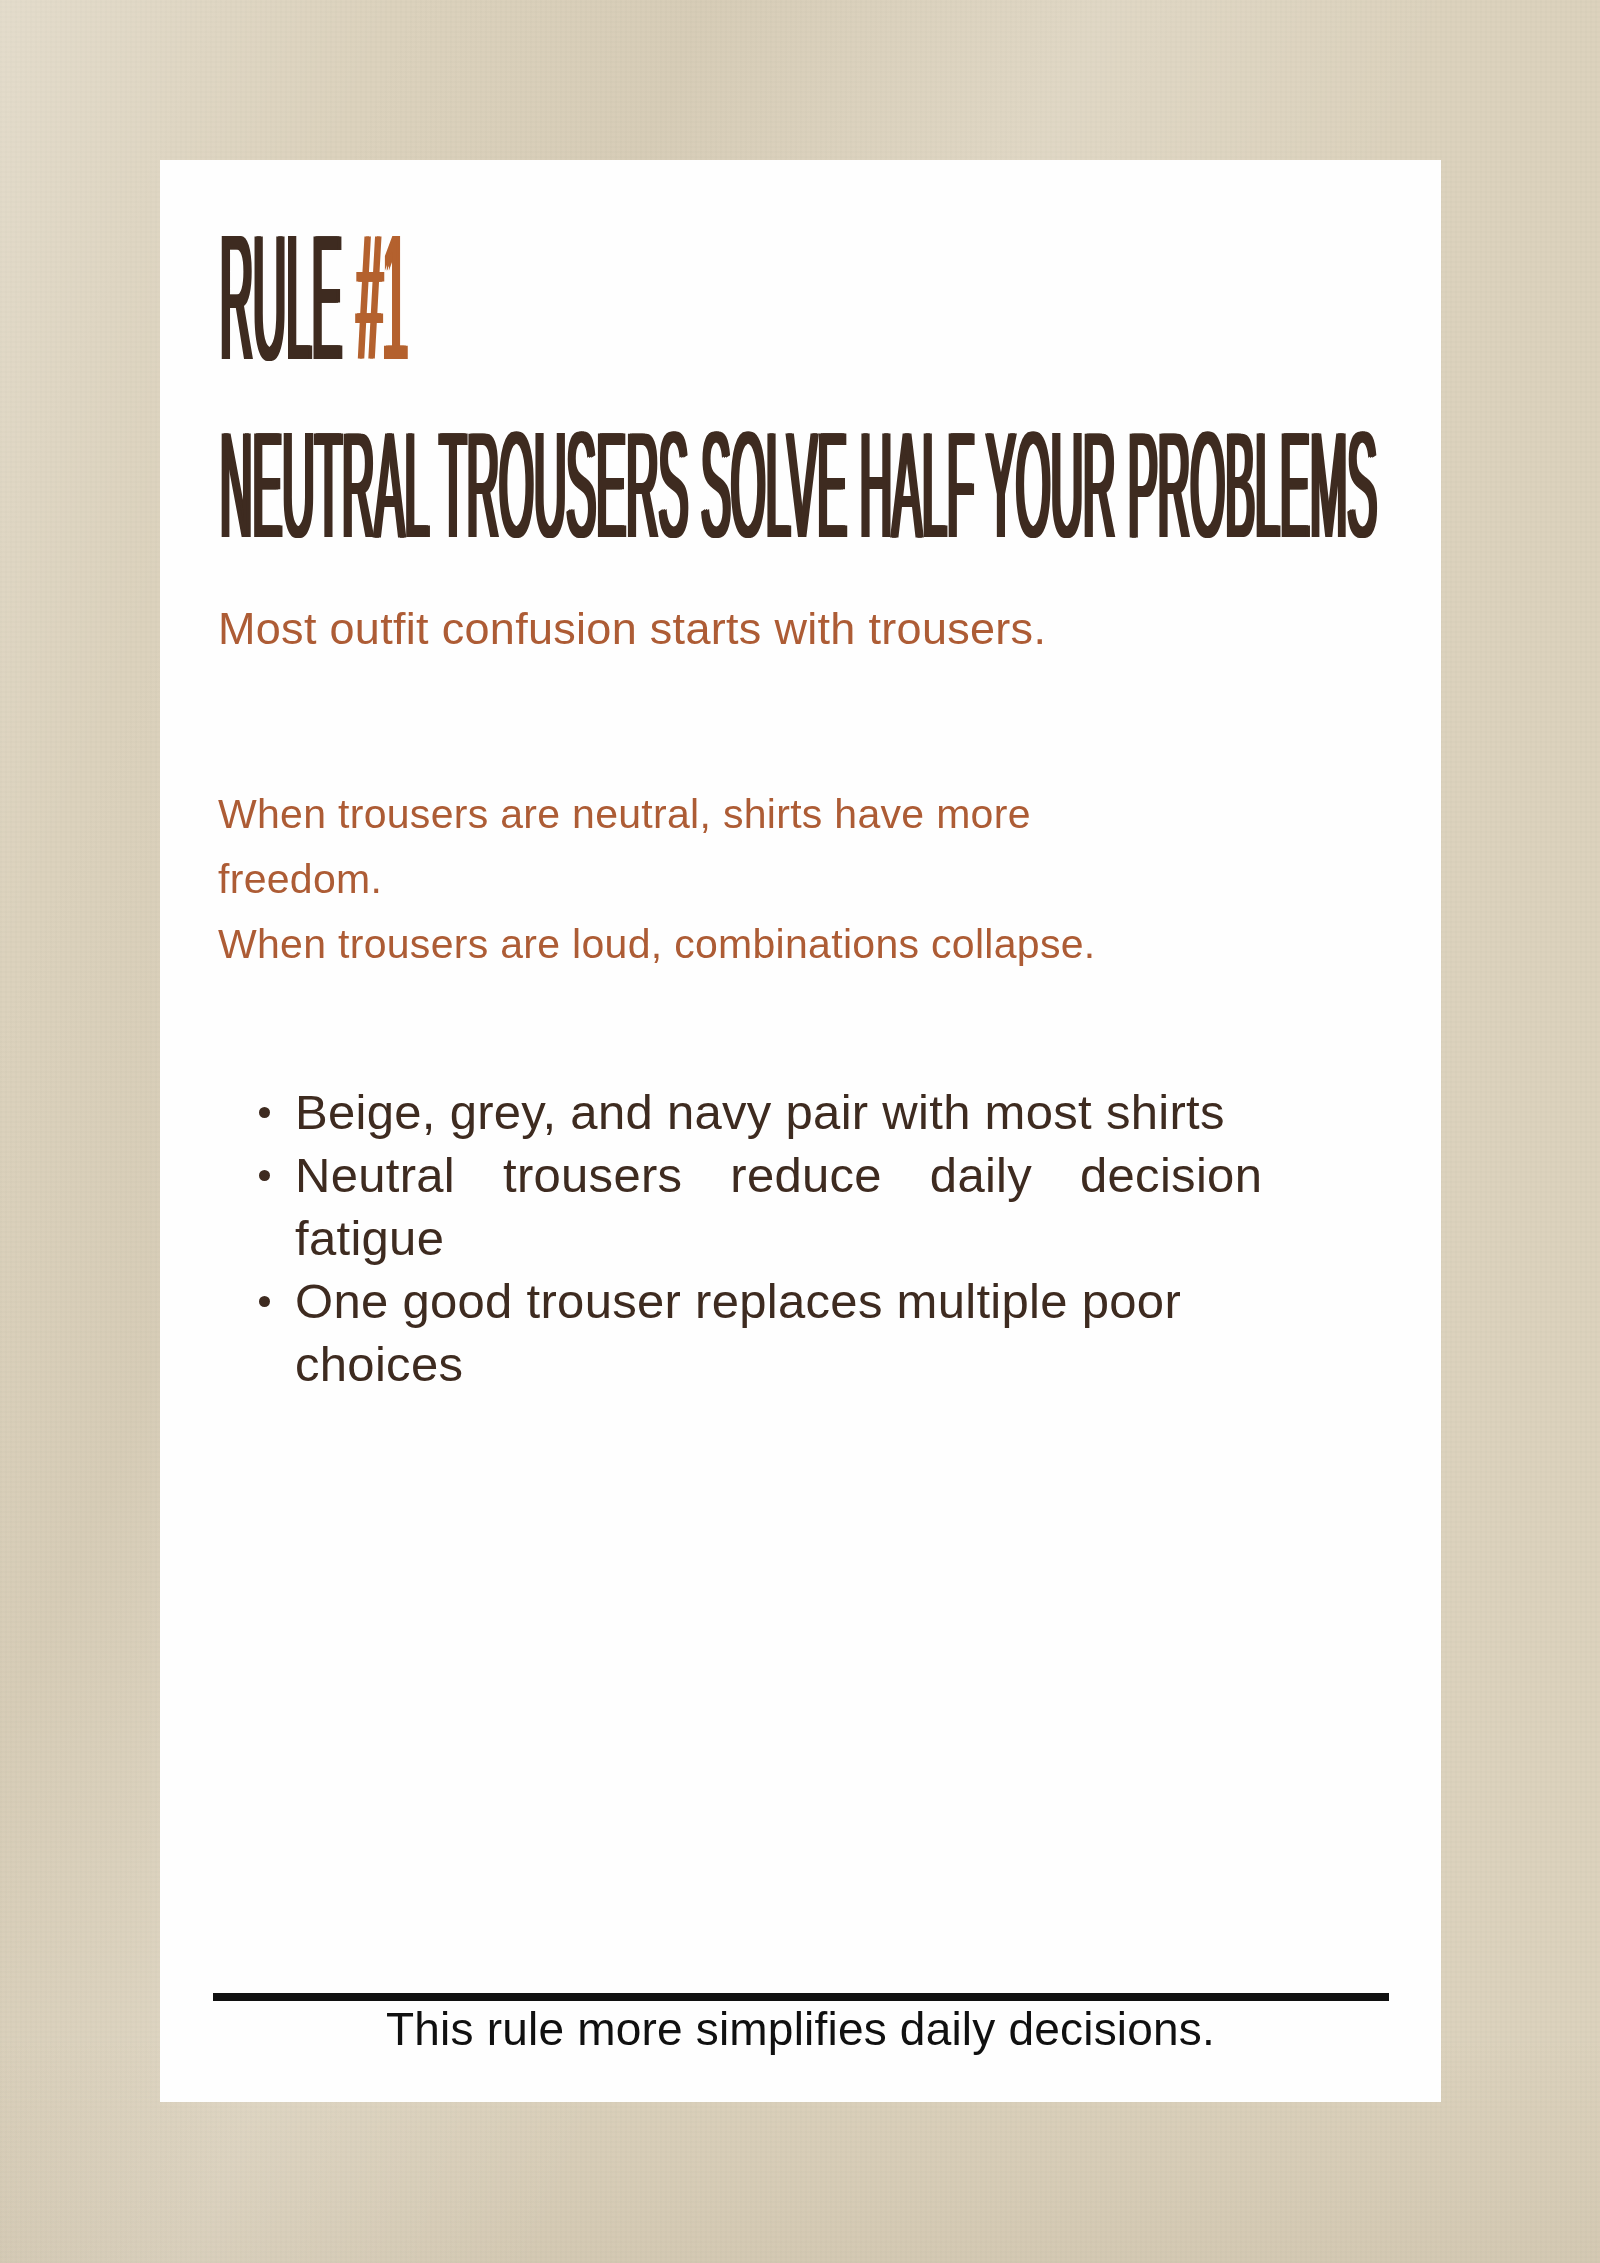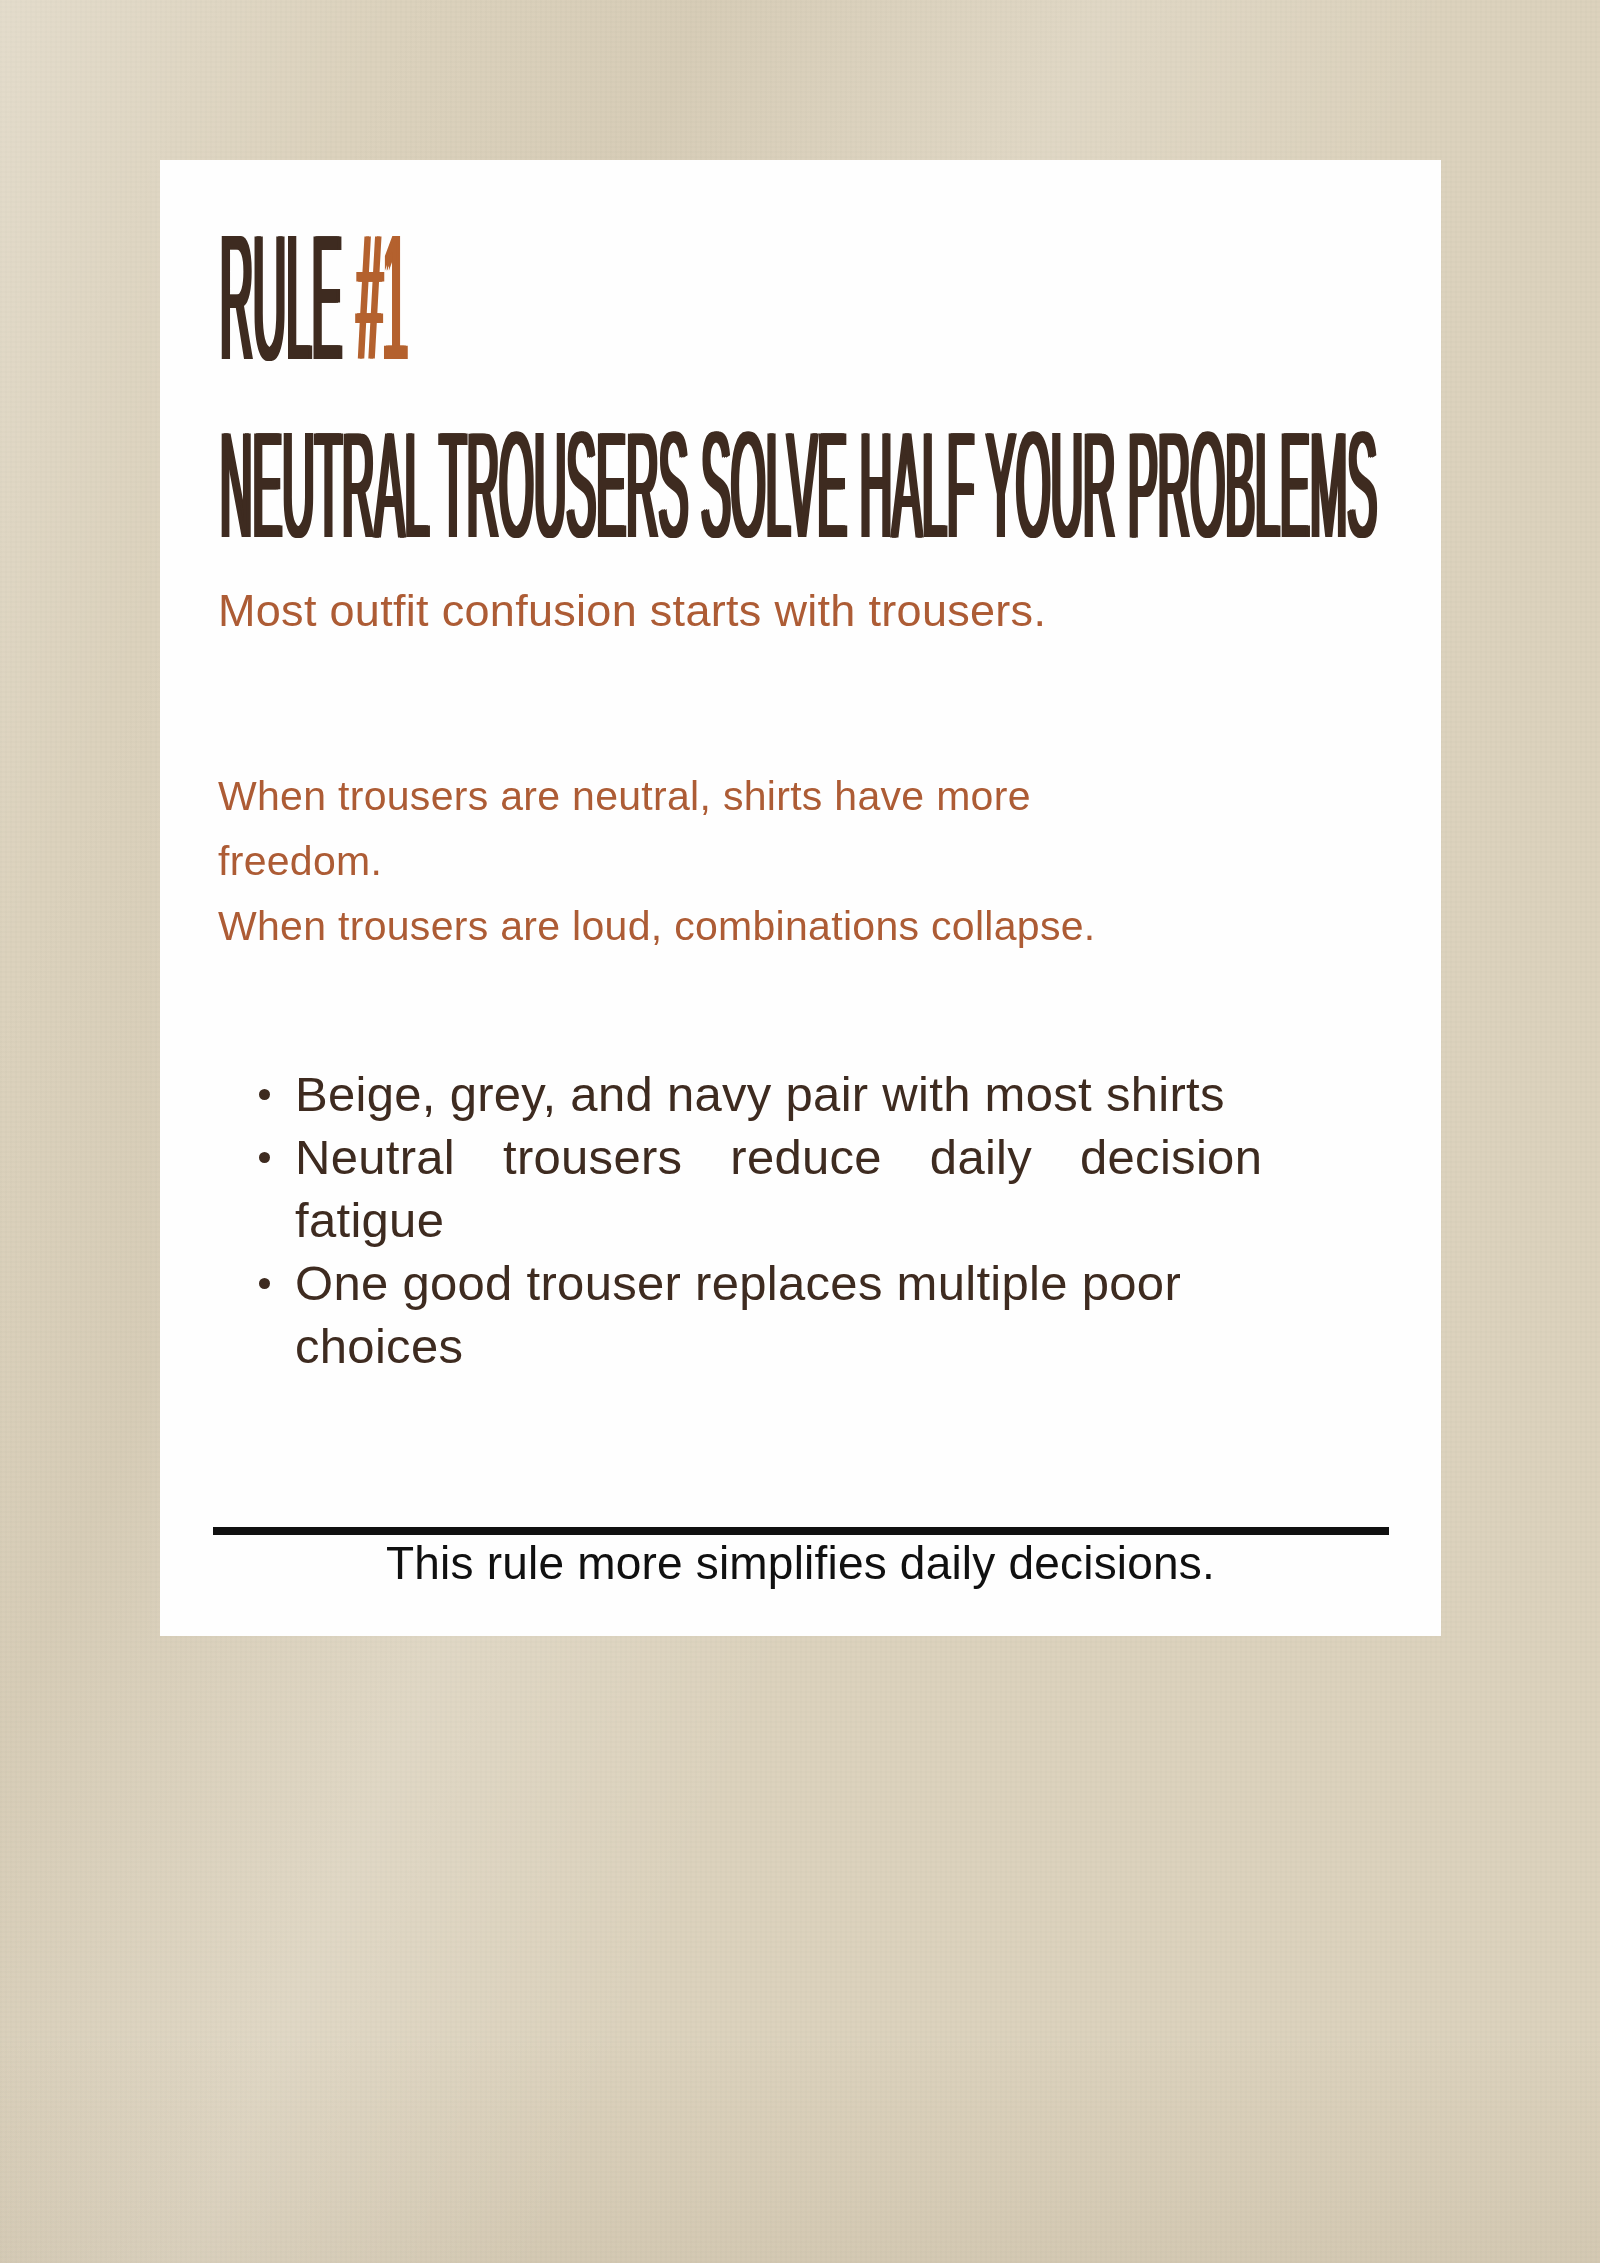--- a/index.html
+++ b/index.html
@@ -17,41 +17,41 @@
   .bg-texture {
     position:absolute; inset:0; pointer-events:none;
     background:
       linear-gradient(112deg, rgba(255,255,255,0.22) 0%, rgba(255,255,255,0) 16%,
         rgba(120,100,70,0.05) 28%, rgba(255,255,255,0.12) 44%, rgba(255,255,255,0) 58%),
       linear-gradient(180deg, rgba(0,0,0,0) 90%, rgba(140,118,88,0.10) 100%),
       repeating-linear-gradient(0deg, rgba(0,0,0,0.013) 0 2px, rgba(0,0,0,0) 2px 5px),
       repeating-linear-gradient(90deg, rgba(0,0,0,0.013) 0 2px, rgba(0,0,0,0) 2px 5px);
   }
   .card {
-    position:absolute; left:160px; top:160px; width:1281px; height:1476px;
+    position:absolute; left:160px; top:160px; width:1281px; height:1942px;
     background:var(--card); padding:0 58px; overflow:hidden;
   }
   
   .rule-number { position:relative; margin-top:48px; height:185px; }
   .heading-block { position:relative; margin-top:16px; height:160px;text-align:right; }
   .cond-layer {
     position:absolute; top:0; left:0;
     filter: drop-shadow(2.5px 0 0 currentColor) drop-shadow(2.5px 0 0 currentColor);
   }
   .cond, .cond2 {
     display:inline-block; white-space:nowrap; line-height:1; font-weight:400;
     transform-origin:left top; font-family:"Liberation Sans", sans-serif;
   }
   .cond  { font-size:179px; transform:scaleX(0.256); }
   .cond2 { font-size:151px; transform:scaleX(0.297); }
   .layer-brown  { color:var(--dark-brown); }
   .layer-orange { color:var(--orange); left:137px; }
   
   .subtitle {
-    margin-top:13px; font-size:45px; line-height:58px;
+    margin-top:31px; font-size:45px; line-height:58px;
     color:var(--rust); letter-spacing:0.3px;
   }
   .paragraph { margin-top:124px; font-size:41px; line-height:65px;
     color:var(--rust); letter-spacing:0.3px; }
   .pline { display:block; }
   .bullets { margin-top:104px; margin-left:41px; list-style:none;
     font-size:49px; line-height:63px; color:var(--dark-brown); letter-spacing:0.3px; }
   .bullets li { display:flex; align-items:flex-start; }
   .dot { flex:0 0 36px; width:36px; }
   .dot::before {

